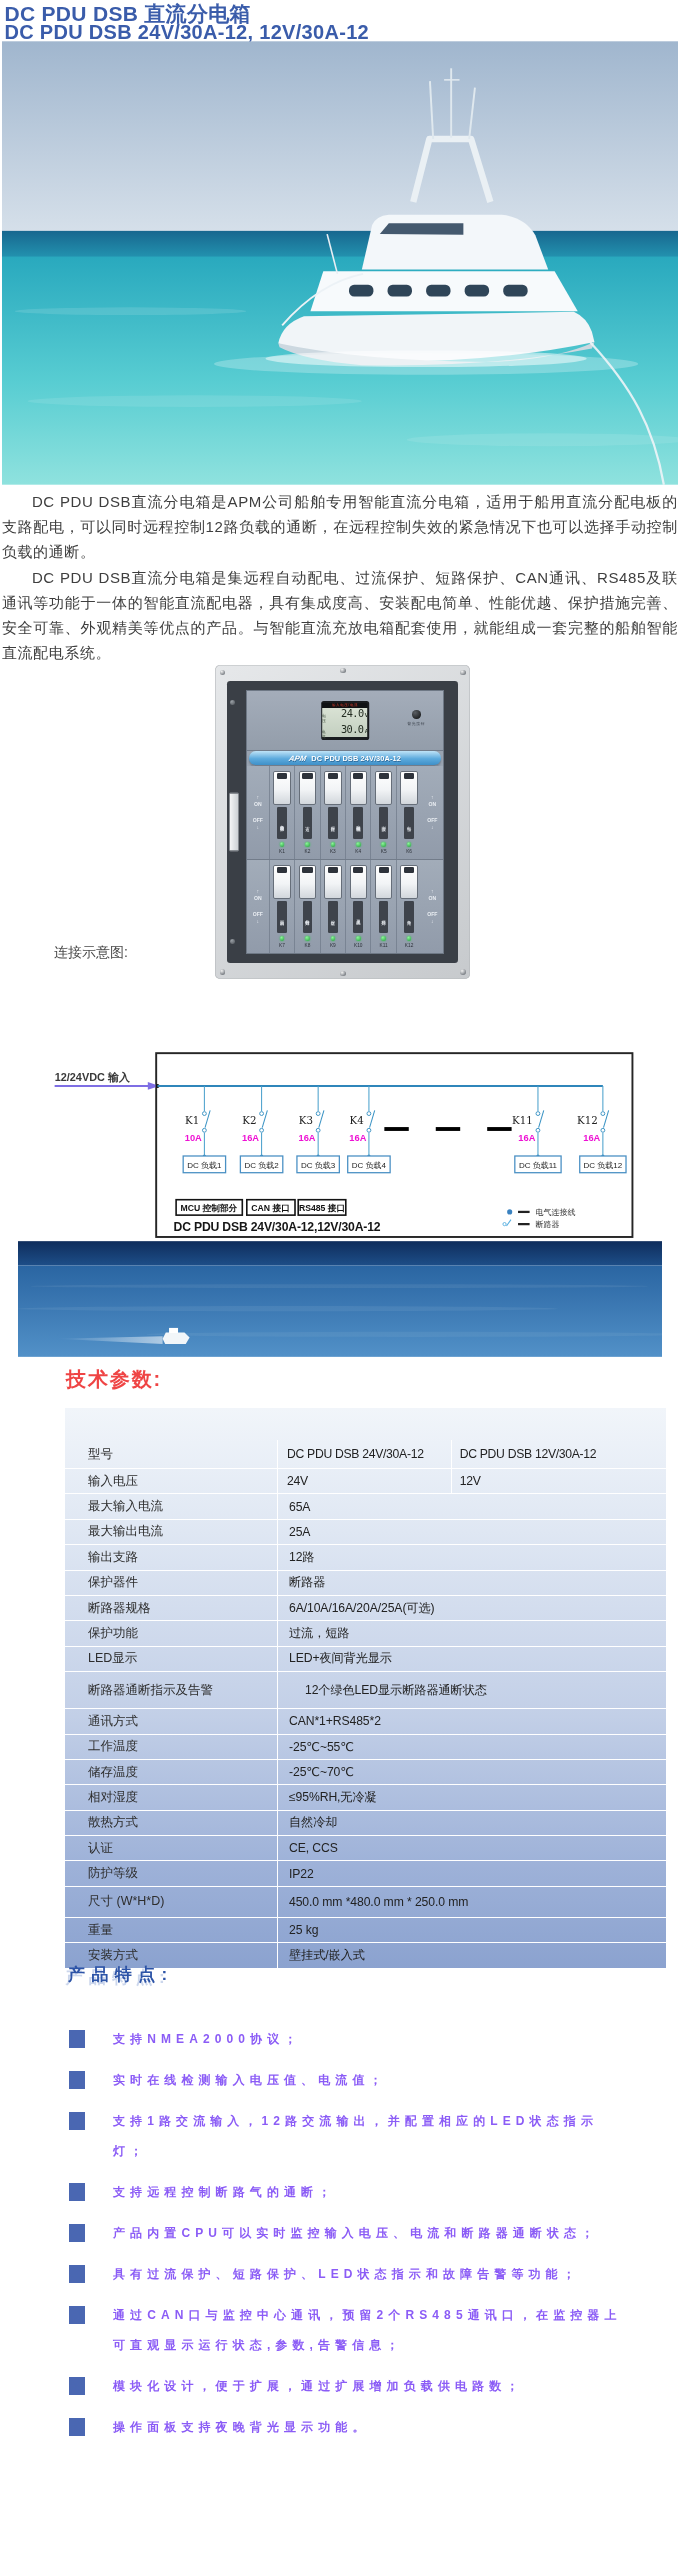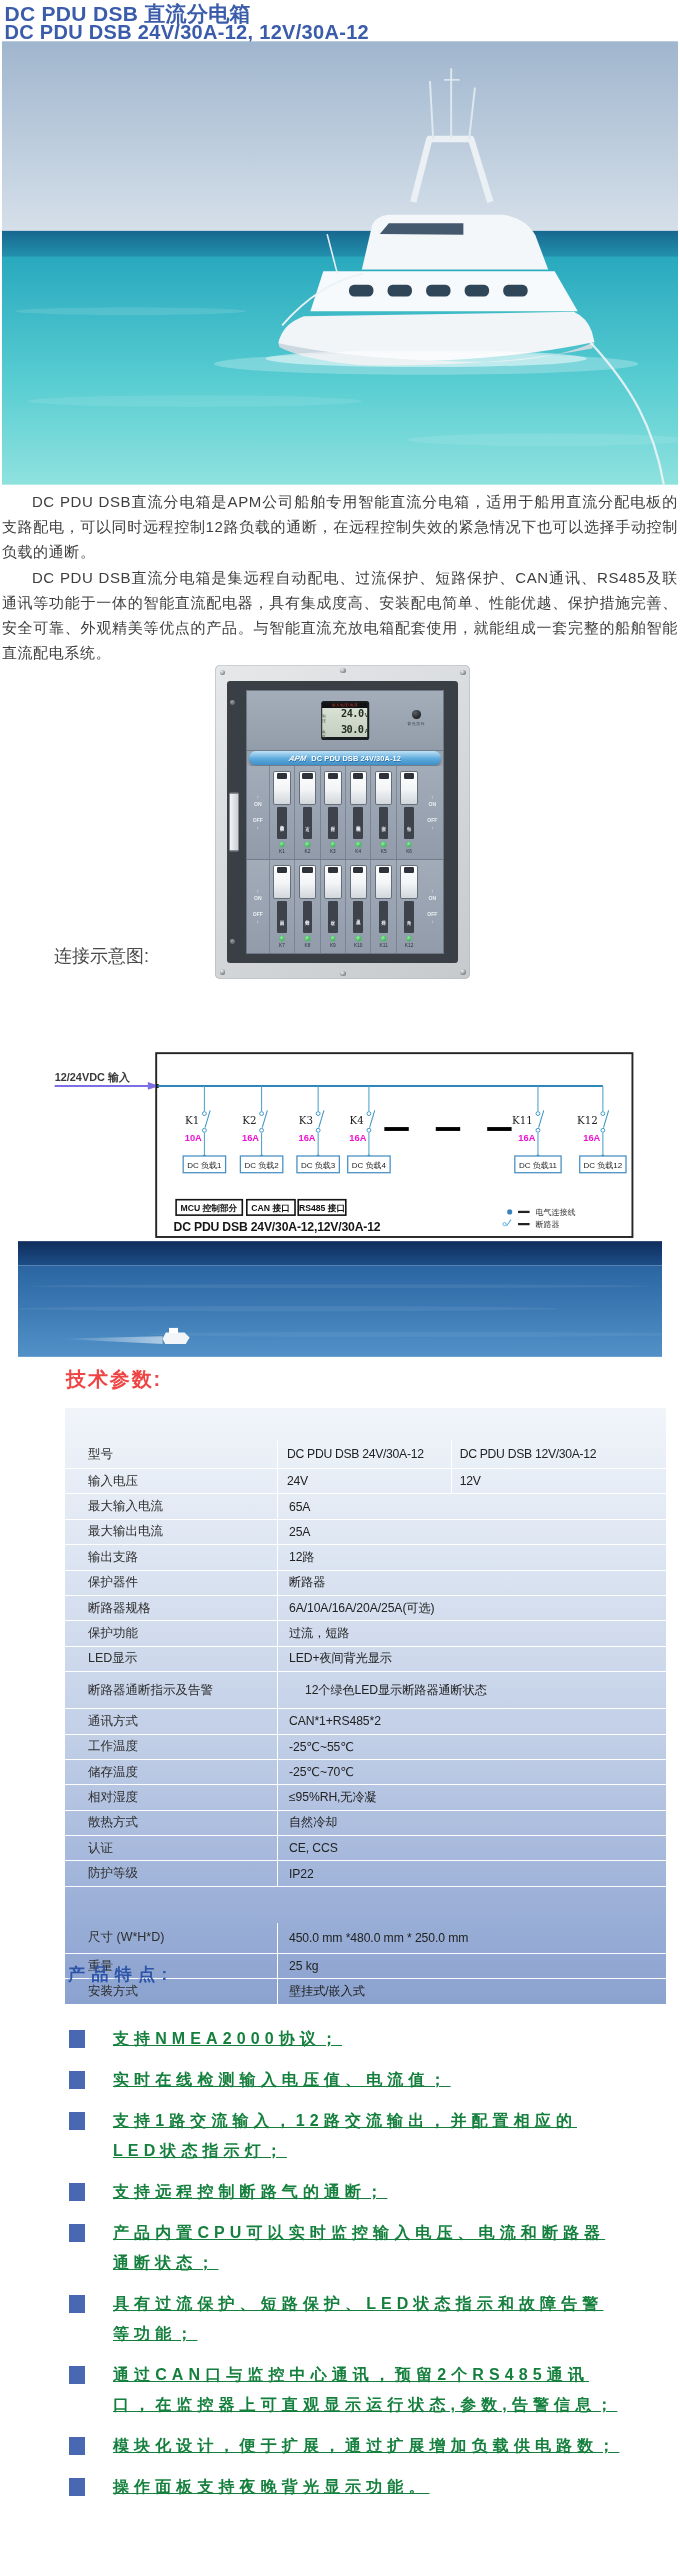--- a/index.html
+++ b/index.html
@@ -40,21 +40,21 @@
   .d-disp{height:59px;flex:none;position:relative;border-bottom:1.3px solid #727c8a;
           background:linear-gradient(180deg,#a4adba,#939daa);}
   .lcd{position:absolute;left:50%;top:10.3px;transform:translateX(-50%);width:45px;height:36px;
        background:#191c1f;border-radius:2.6px;padding:1.3px;}
   .lcd-top{height:5.8px;background:#101214;color:#e23c2a;font-size:3.5px;line-height:5.8px;
            text-align:center;letter-spacing:0.6px;overflow:hidden;}
   .lcd-scr{height:29px;background:linear-gradient(#d9e2d4,#c3cfc0);display:flex;flex-direction:column;
            justify-content:center;gap:0.6px;}
   .lcd-row{display:flex;align-items:baseline;justify-content:center;gap:1.3px;}
   .lcd-lab{font-size:3.9px;color:#41503f;}
-  .lcd-val{font-family:"DejaVu Sans Mono",monospace;font-weight:bold;font-size:10.3px;color:#232d22;letter-spacing:-0.6px;margin-left:14px;}
+  .lcd-val{font-family:"DejaVu Sans Mono",monospace;font-weight:normal;font-size:10.3px;color:#232d22;letter-spacing:-0.6px;margin-left:14px;}
   .lcd-unit{font-size:5.1px;font-weight:bold;color:#2c372b;}
   .d-btnw{position:absolute;right:18px;top:19.3px;text-align:center;}
   .d-btn{width:8.4px;height:8.4px;border-radius:50%;margin:0 auto 1.9px;
          background:radial-gradient(circle at 35% 30%,#5a5e63,#0b0c0d);}
   .d-btnlab{font-size:3.9px;color:#39404a;letter-spacing:0.6px;}
   .d-stripe{height:14px;flex:none;margin:0 1.9px;border-radius:7px;display:flex;align-items:center;
             justify-content:center;gap:5.1px;border-bottom:1.3px solid #727c8a;
             background:linear-gradient(180deg,#bfe3f7,#5caadd 55%,#3f90c8);
             box-shadow:0 1.3px 1.9px rgba(40,60,85,.35);}
   .d-logo{font-size:7.7px;font-weight:bold;font-style:italic;color:#fff;transform:skewX(-12deg);
@@ -72,21 +72,21 @@
       background:linear-gradient(180deg,#ffffff 0%,#f2f4f6 55%,#d2d7dc 100%);}
   .sw::after{content:"";position:absolute;left:2.6px;right:2.6px;top:1.9px;height:5.8px;background:#2e333b;border-radius:1.3px;}
   .tag{margin-top:2.6px;width:9.6px;height:32px;background:#3e434b;border-radius:1.3px;display:flex;
        align-items:center;justify-content:center;}
   .tag span{writing-mode:vertical-rl;font-size:4.2px;color:#e5e9ee;letter-spacing:0.3px;white-space:nowrap;}
   .led{width:4.5px;height:4.5px;border-radius:50%;margin-top:3.2px;
        background:radial-gradient(circle at 35% 30%,#8df59a,#1f9e38);box-shadow:0 0 1.9px #2ecc4e;}
   .kl{margin-top:1.9px;font-size:4.8px;color:#2e333b;}
 
   
-  .diag-label{position:absolute;left:54px;top:944px;font-size:18px;color:#4a4a4a;}
+  .diag-label{position:absolute;left:54px;top:944px;font-size:14px;color:#4a4a4a;}
   .diag{position:absolute;left:0;top:1042px;width:680px;height:201px;}
   .diag text{font-family:"Liberation Sans","DejaVu Sans",sans-serif;}
   text.kn{font-family:"DejaVu Serif",serif;font-size:16px;fill:#222;}
   text.ka{font-size:14.5px;font-weight:bold;fill:#ee12d4;}
   text.loadt{font-size:12.5px;fill:#1d1d1d;}
   text.modt{font-size:13.5px;font-weight:bold;fill:#111;}
   text.inpt{font-size:17px;font-weight:bold;fill:#3a3a3a;}
   text.capt{font-size:19px;font-weight:bold;fill:#161616;letter-spacing:-0.3px;}
   text.legt{font-size:12.5px;fill:#333;}
 
@@ -97,29 +97,29 @@
   .h-spec{position:absolute;left:66px;top:1366px;font-size:20px;font-weight:bold;color:#ef4444;letter-spacing:1.9px;}
   .spec{position:absolute;left:65px;top:1408px;width:601px;
         background:linear-gradient(180deg,#f1f5fa 0%,#dfe7f3 22%,#c2cfe7 55%,#9db1d8 82%,#8ba2cf 100%);}
   .srow{display:flex;align-items:stretch;min-height:24.4px;border-bottom:1.9px solid #ffffff;}
   .sl{width:213px;flex:none;border-right:1.9px solid #ffffff;display:flex;align-items:center;
       padding-left:23px;box-sizing:border-box;font-size:12.5px;color:#2d2d2d;}
   .sv{flex:1;display:flex;align-items:center;padding-left:11px;font-size:12.2px;color:#222;letter-spacing:-0.1px;}
   .svA{width:174px;flex:none;border-right:1.9px solid #ffffff;display:flex;align-items:center;
        padding-left:9px;box-sizing:border-box;font-size:12.2px;color:#222;letter-spacing:-0.3px;}
   .svB{flex:1;display:flex;align-items:center;padding-left:7.7px;font-size:12.2px;color:#222;letter-spacing:-0.3px;}
-  .r0{min-height:28px;margin-top:32px;} .r9{min-height:36px;gap:16px;} .r17{min-height:30px;margin-top:36px;}
+  .r0{min-height:28px;margin-top:32px;} .r9{min-height:36px;gap:16px;} .r17{min-height:30px;}
 
   
   .h-feat{position:absolute;left:68px;top:1963px;font-size:17px;font-weight:bold;color:#2d54a7;
           letter-spacing:6.4px;text-shadow:-2.6px 2.6px 0 rgba(140,164,213,0.45);}
   .features{position:absolute;left:69px;top:2024px;width:553px;}
   .fi{display:flex;margin-bottom:11px;}
   .fb{width:16px;height:18px;background:#4a67b2;margin-top:5.8px;margin-right:28px;flex:none;}
-  .ft{font-size:16px;line-height:30px;font-weight:bold;color:#15803d;letter-spacing:5.1px;text-decoration:underline;}
+  .ft{font-size:12px;line-height:30px;font-weight:bold;color:#8b5cf6;letter-spacing:5.1px;}
 </style>
 </head>
 <body>
 
 <div class="page">
 
   <div class="t1">DC PDU DSB 直流分电箱</div>
   <div class="t2">DC PDU DSB  24V/30A-12, 12V/30A-12</div>
 
   <div class="hero">

